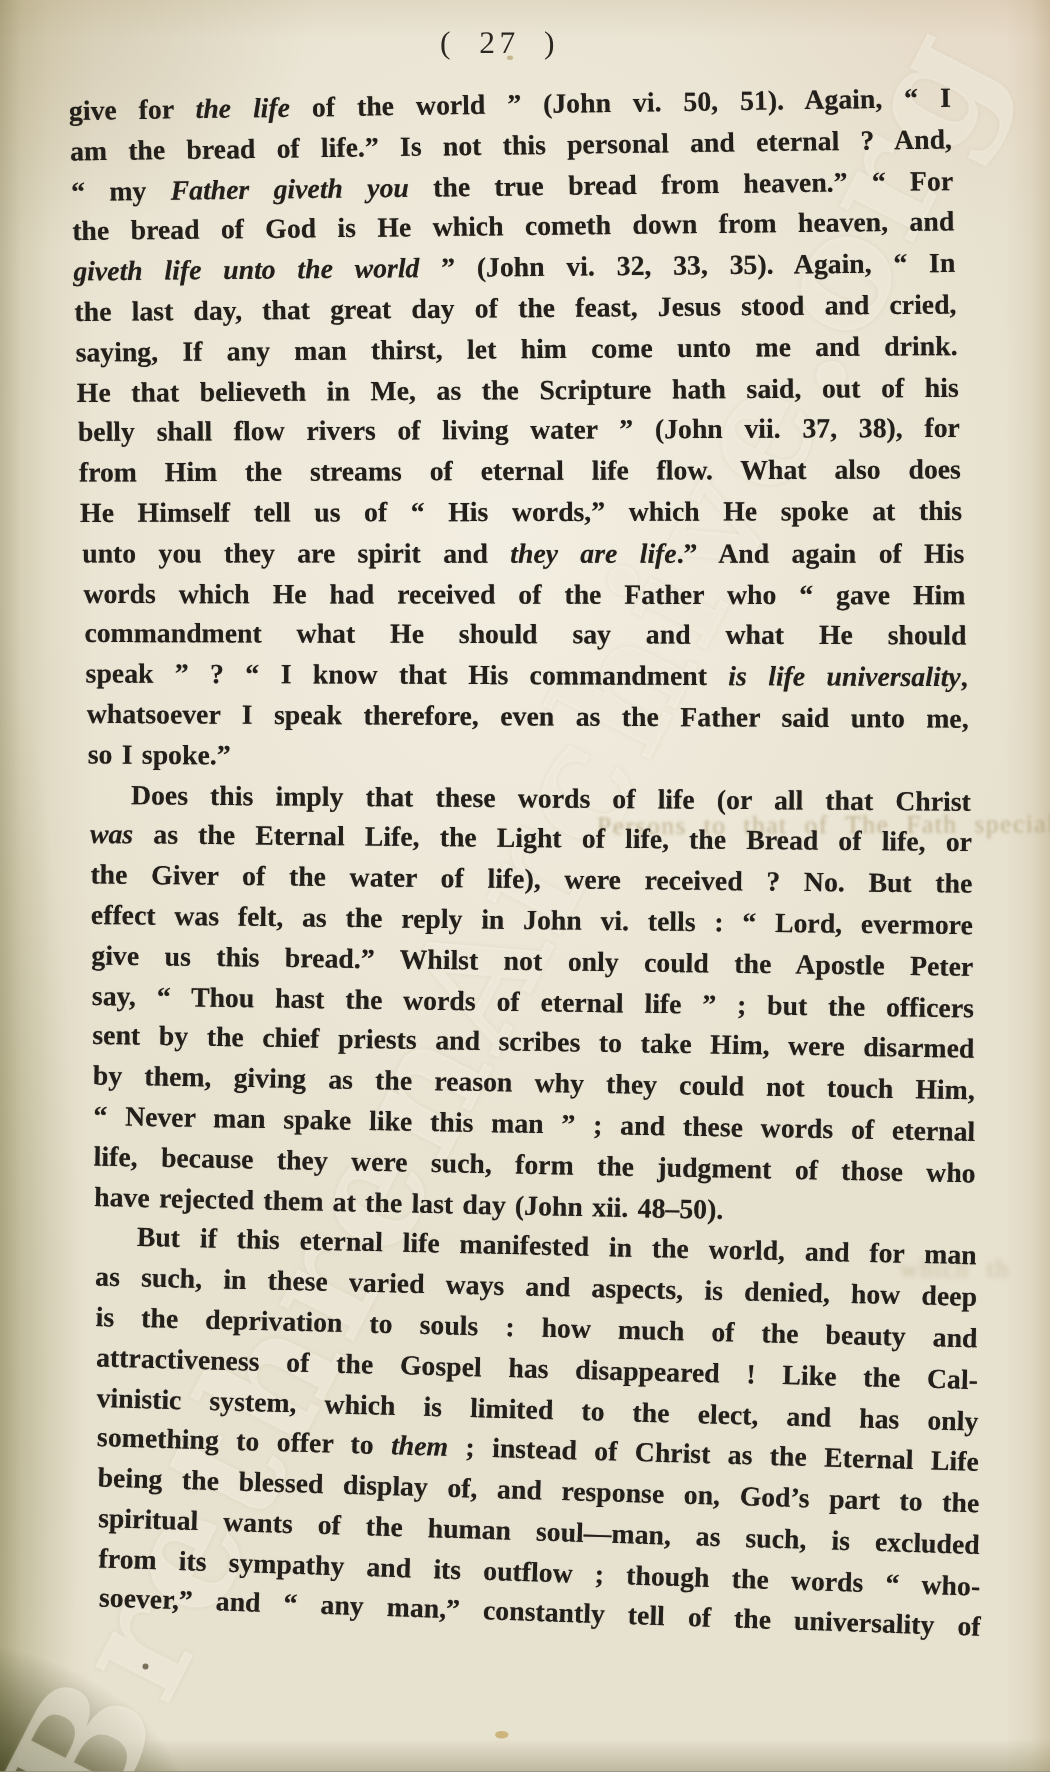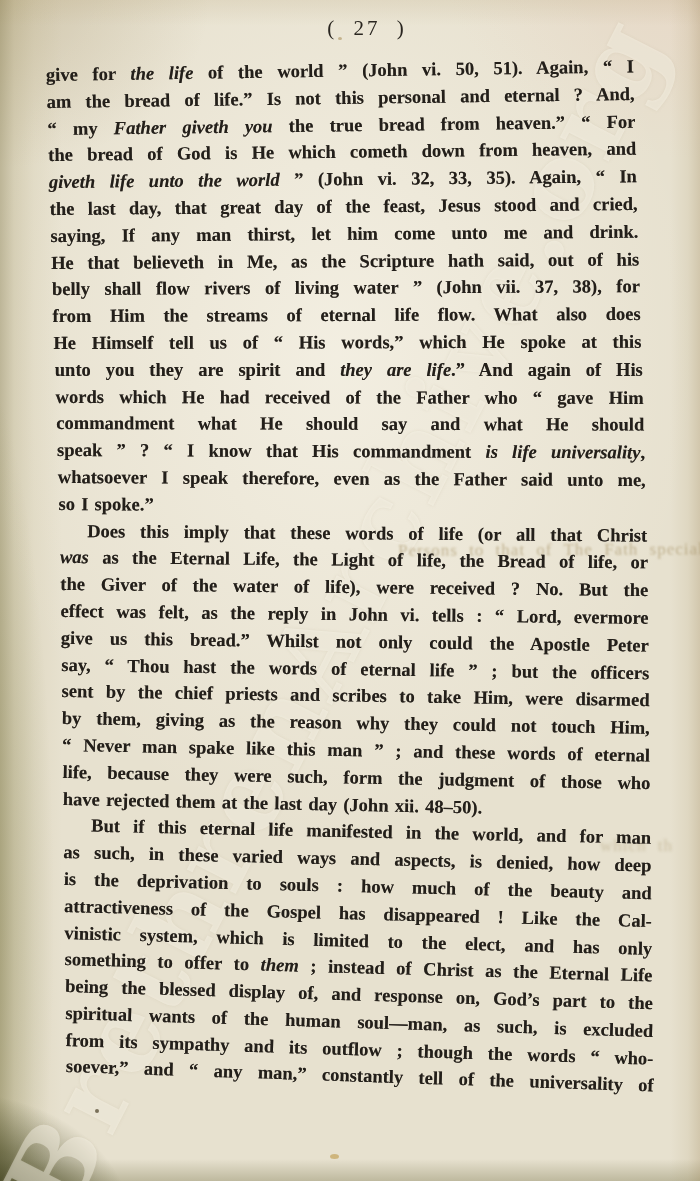--- a/index.html
+++ b/index.html
@@ -29,21 +29,20 @@
     letter-spacing:6px;text-align:center;white-space:nowrap;
     color:rgba(255,252,242,0.40);
     text-shadow:0 0 3px rgba(190,180,150,0.25);
     pointer-events:none;user-select:none;
   }
   .page-number{
     position:absolute;top:16px;left:0;width:666px;
     text-align:center;
     font-size:21px;letter-spacing:3px;word-spacing:8px;
     color:#2a2620;
-    padding-left:34px;
   }
   .page-text{
     position:absolute;top:62px;left:60px;width:588px;
     font-size:18.5px;line-height:26.8px;
     color:#231f1a;
     word-spacing:1.6px;
     text-shadow:0 0 0.5px rgba(35,28,22,0.55);
     font-weight:bold;
   }
   .line{

